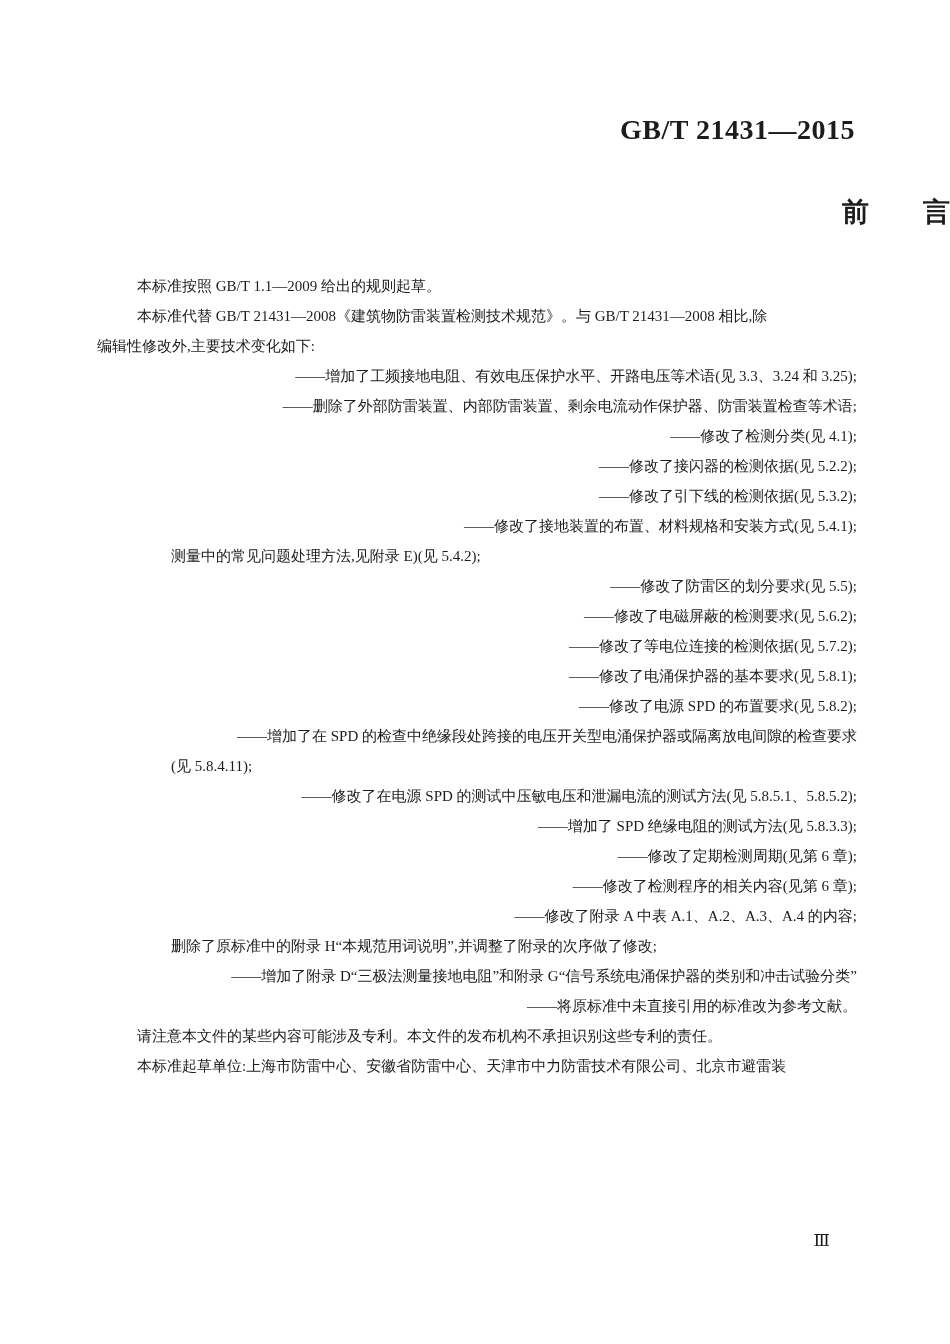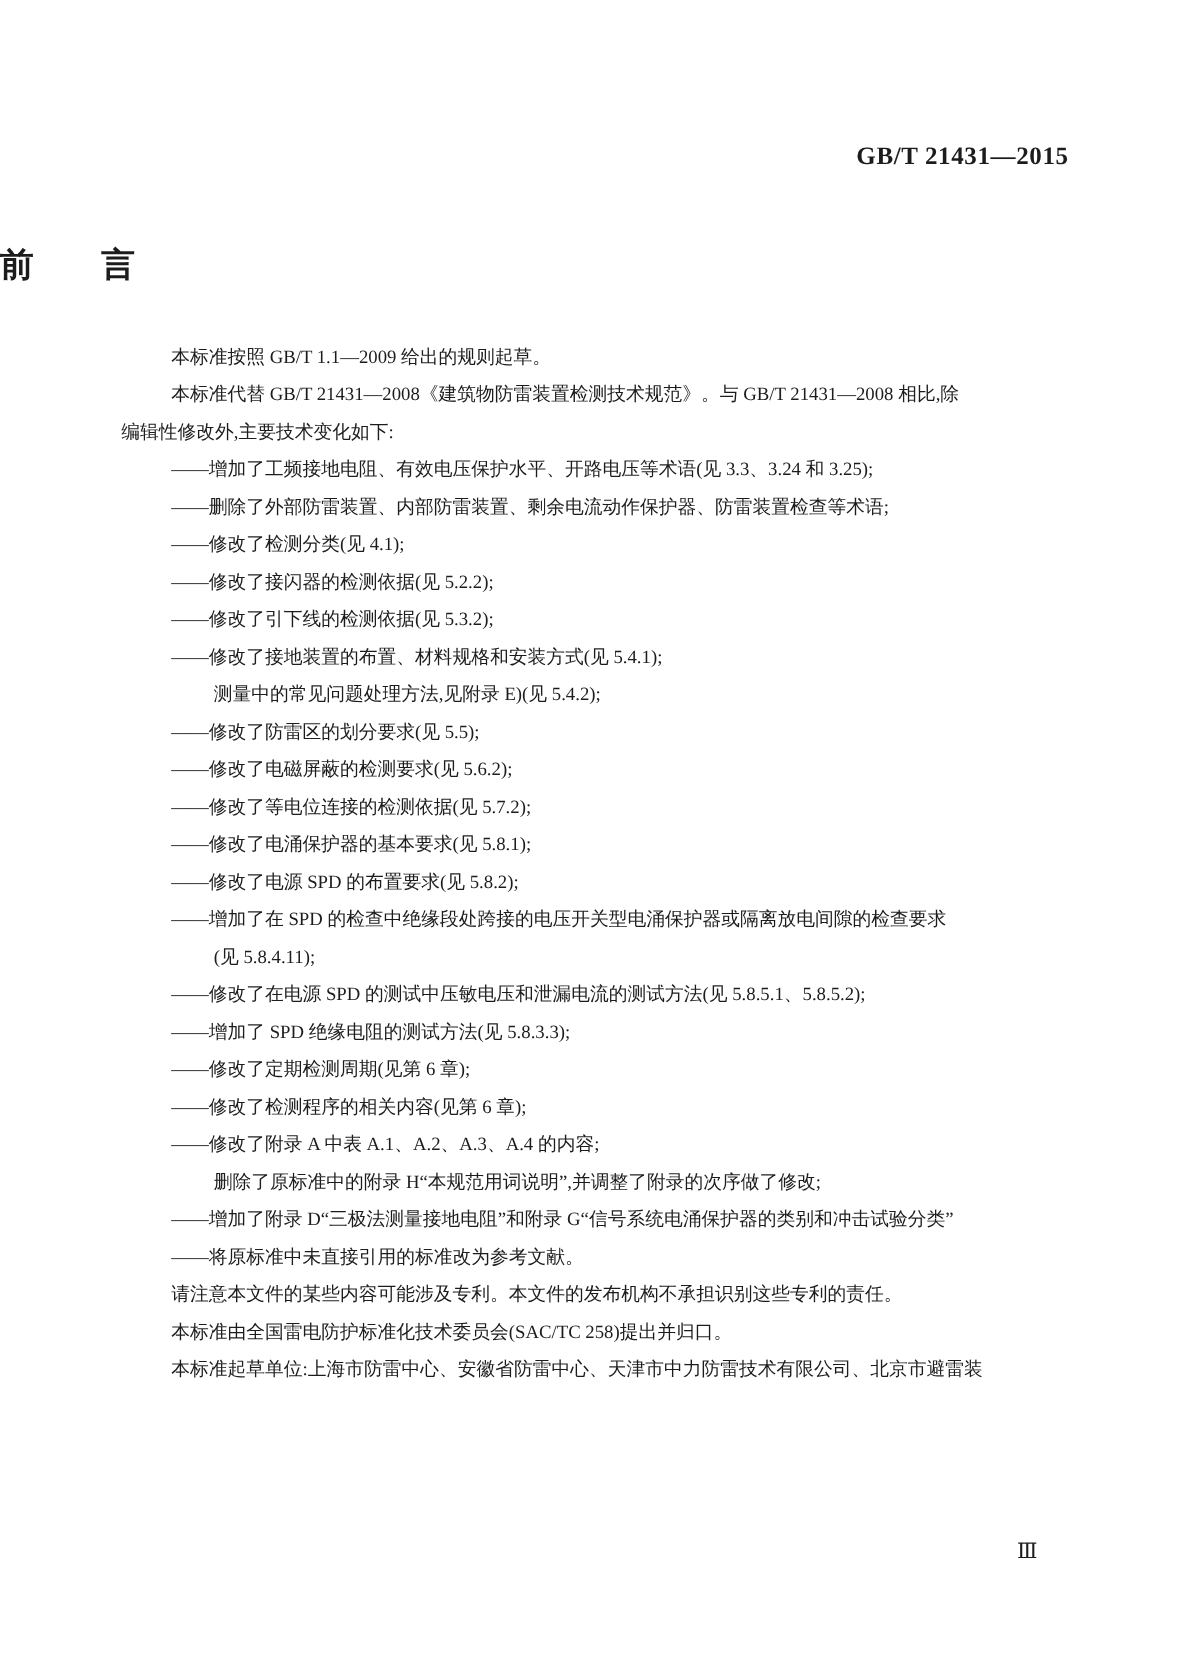--- a/index.html
+++ b/index.html
@@ -13,31 +13,31 @@
     height: 1344px;
     background: #ffffff;
     overflow: hidden;
     font-family: "Liberation Serif", "DejaVu Serif", serif;
     color: #1c1c1c;
   }
   .std-code {
     position: absolute;
     top: 114px;
     right: 95px;
-    font-size: 20px;
+    font-size: 28px;
     font-weight: bold;
     letter-spacing: 0.5px;
     white-space: nowrap;
   }
   .doc-title {
     position: absolute;
     top: 196px;
     left: 0;
     width: 100%;
-    text-align: left;
+    text-align: right;
     font-family: "Liberation Sans", "DejaVu Sans", sans-serif;
     font-size: 27px;
     font-weight: bold;
     line-height: 32px;
   }
   .doc-title .title-gap {
     display: inline-block;
     width: 54px;
   }
   .body-text {
@@ -47,21 +47,21 @@
     width: 760px;
     font-size: 15px;
     line-height: 30px;
   }
   .ln {
     min-height: 30px;
     white-space: nowrap;
   }
   .ln.para      { padding-left: 40px; }
   .ln.para-cont { padding-left: 0; }
-  .ln.item      { padding-left: 40px; }
+  .ln.item      { padding-left: 40px; text-align: right; }
   .ln.item-cont { padding-left: 74px; }
   .page-number {
     position: absolute;
     top: 1230px;
     right: 120px;
     font-size: 17px;
     line-height: 22px;
   }
 </style>
 </head>
@@ -95,19 +95,18 @@
       <div class="ln item-cont">(见 5.8.4.11);</div>
       <div class="ln item">——修改了在电源 SPD 的测试中压敏电压和泄漏电流的测试方法(见 5.8.5.1、5.8.5.2);</div>
       <div class="ln item">——增加了 SPD 绝缘电阻的测试方法(见 5.8.3.3);</div>
       <div class="ln item">——修改了定期检测周期(见第 6 章);</div>
       <div class="ln item">——修改了检测程序的相关内容(见第 6 章);</div>
       <div class="ln item">——修改了附录 A 中表 A.1、A.2、A.3、A.4 的内容;</div>
       <div class="ln item-cont">删除了原标准中的附录 H“本规范用词说明”,并调整了附录的次序做了修改;</div>
       <div class="ln item">——增加了附录 D“三极法测量接地电阻”和附录 G“信号系统电涌保护器的类别和冲击试验分类”</div>
       <div class="ln item">——将原标准中未直接引用的标准改为参考文献。</div>
       <div class="ln para">请注意本文件的某些内容可能涉及专利。本文件的发布机构不承担识别这些专利的责任。</div>
-      <div class="ln para">本标准由全国雷电防护标准化技术委员会(SAC/TC 258)提出并归口。</div>
       <div class="ln para">本标准起草单位:上海市防雷中心、安徽省防雷中心、天津市中力防雷技术有限公司、北京市避雷装</div>
     </div>
 
   <div class="page-number">Ⅲ</div>
 
 </div>
 
 </body></html>

